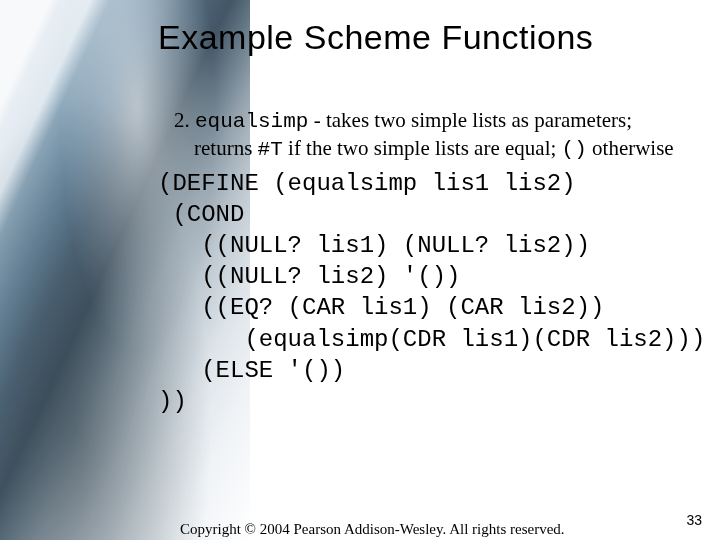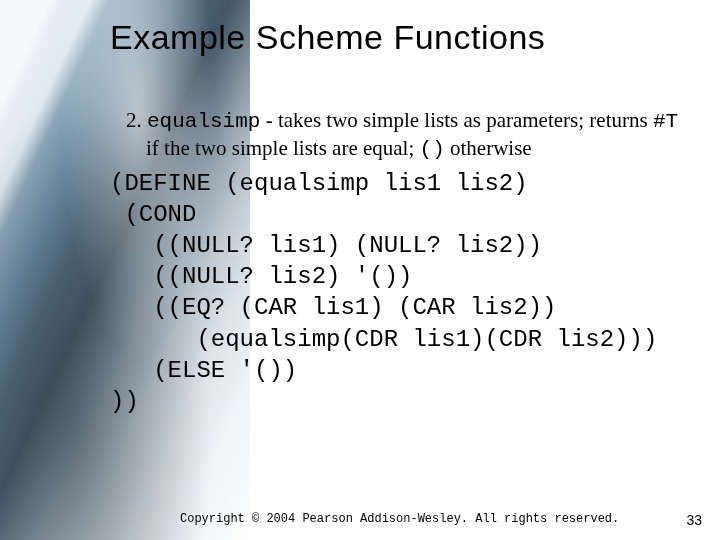--- a/index.html
+++ b/index.html
@@ -9,20 +9,21 @@
     height: 540px;
     overflow: hidden;
     font-family: Arial, Helvetica, sans-serif;
     background: #fff;
   }
   .slide {
     position: relative;
     width: 720px;
     height: 540px;
     box-sizing: border-box;
+    padding-left: 48px;
   }
   .bg {
     position: absolute;
     left: 0;
     top: 0;
     width: 250px;
     height: 540px;
     background:
       linear-gradient(115deg,
         #f7f9fb 0%, #f7f9fb 10%,
@@ -76,24 +77,24 @@
   }
   .code {
     font-family: 'Courier New', Courier, monospace;
     font-size: 24px;
     line-height: 1.3;
     white-space: pre;
     margin-top: 2px;
   }
   .footer {
     position: absolute;
-    bottom: 14px;
+    bottom: 2px;
     left: 180px;
-    font-size: 12px;
-    font-family: Liberation Mono, monospace;
+    font-size: 15px;
+    font-family: Liberation Serif, serif;
     color: #000;
   }
   .pagenum {
     position: absolute;
     bottom: 12px;
     right: 18px;
     font-size: 14px;
     font-family: Liberation Sans, sans-serif;
     color: #000;
   }

